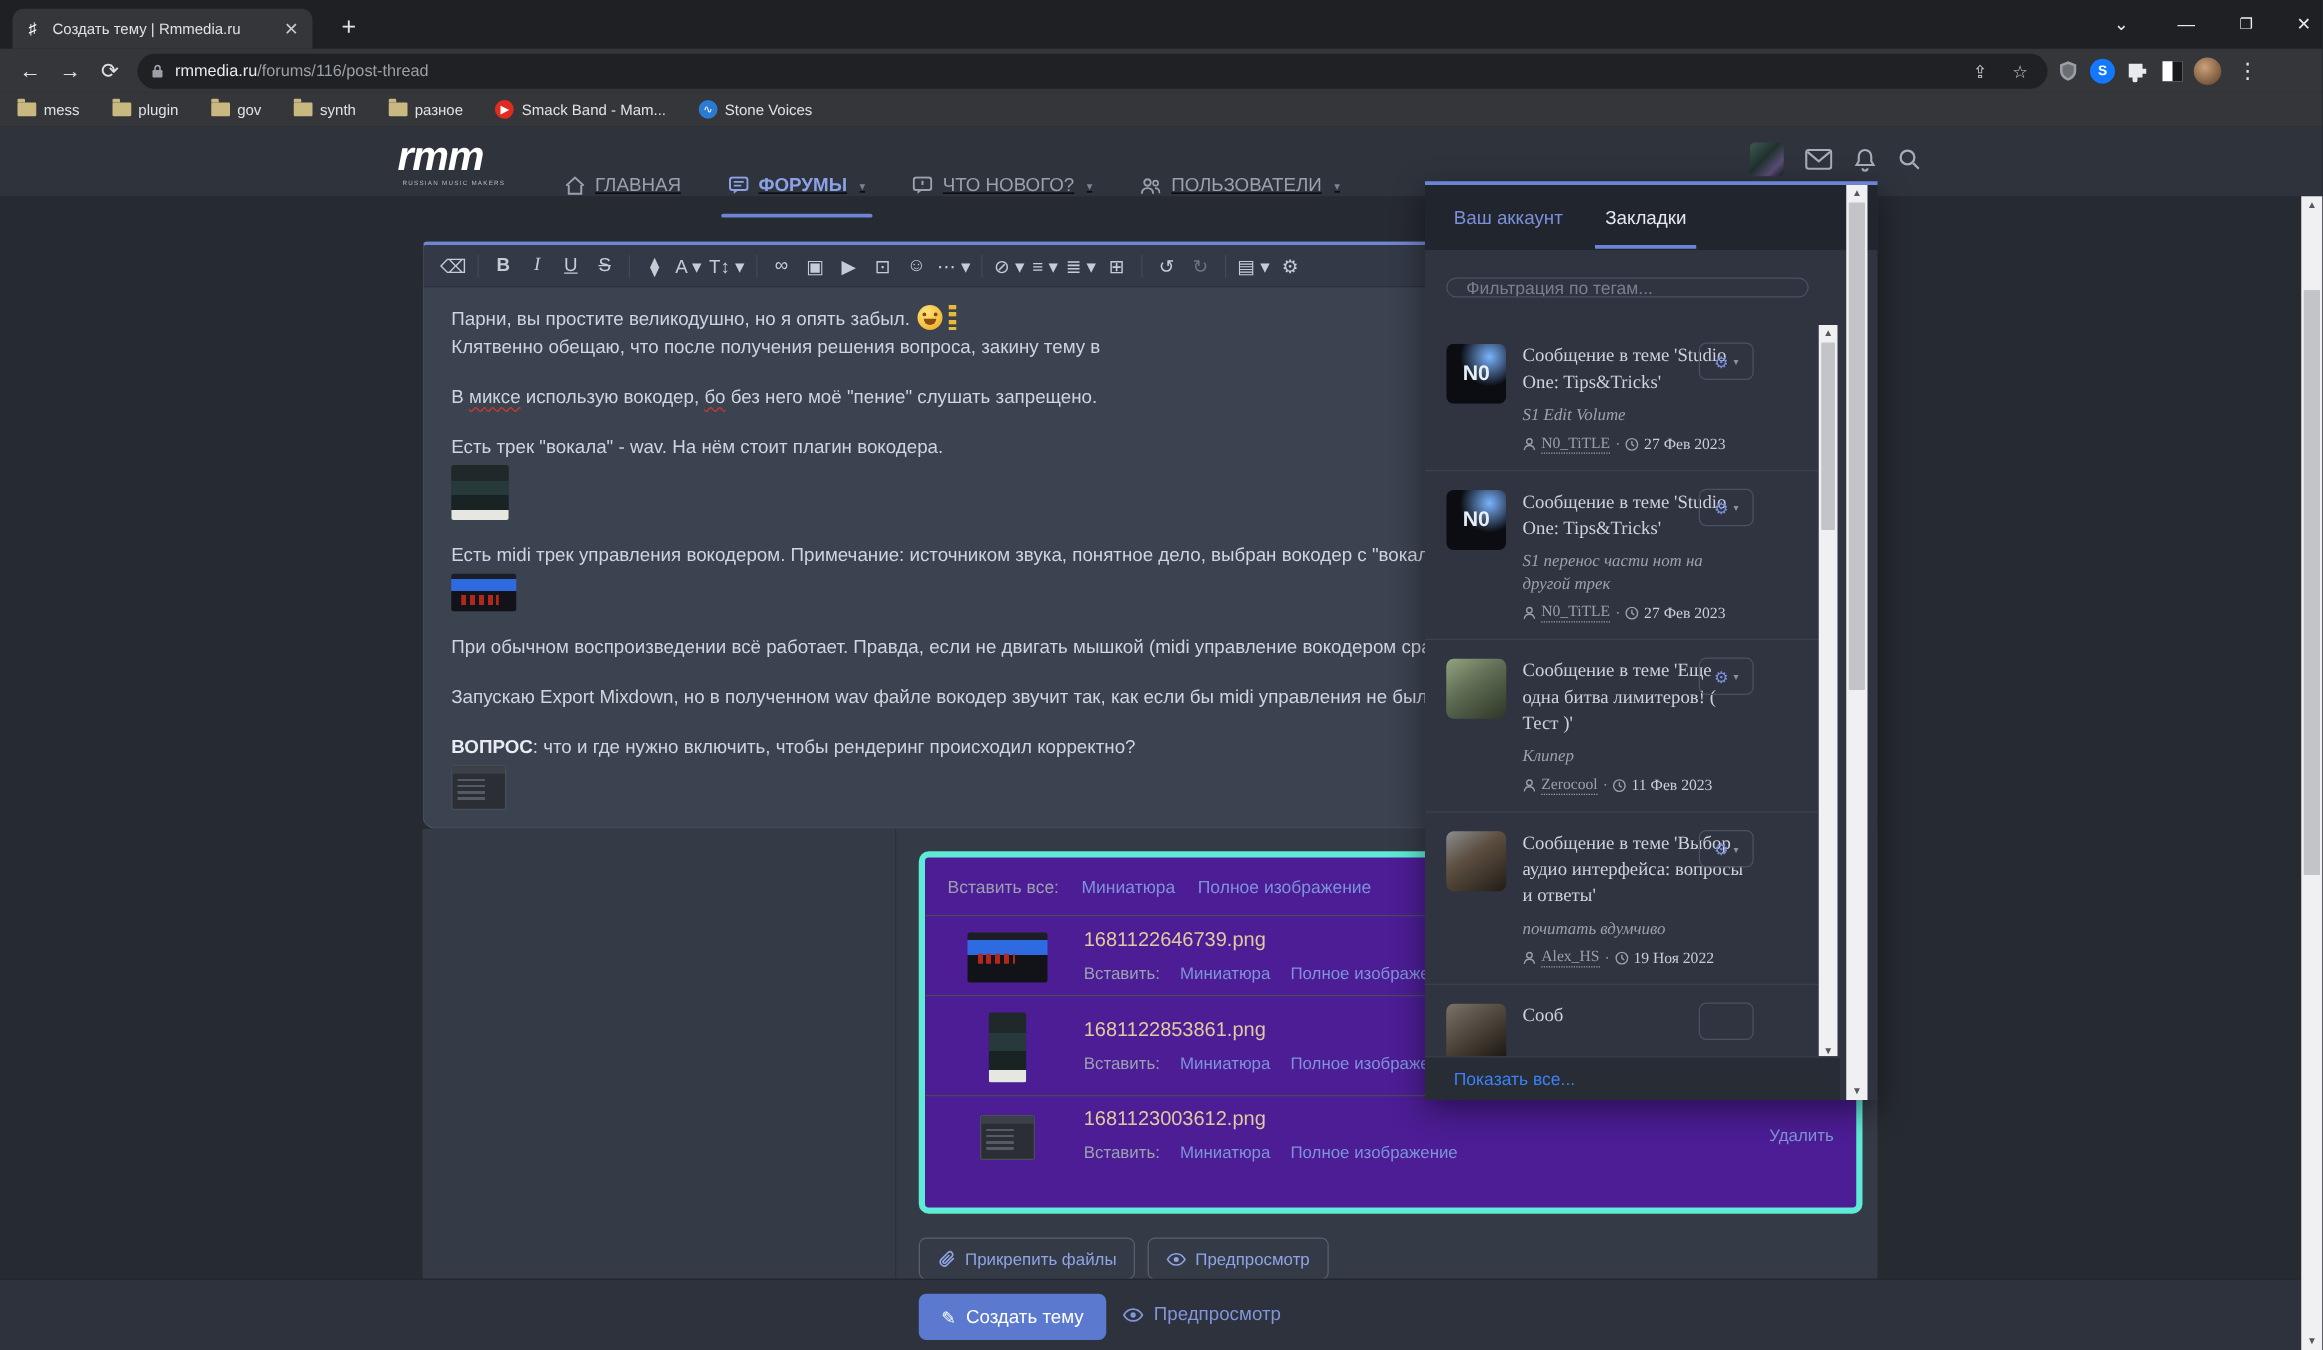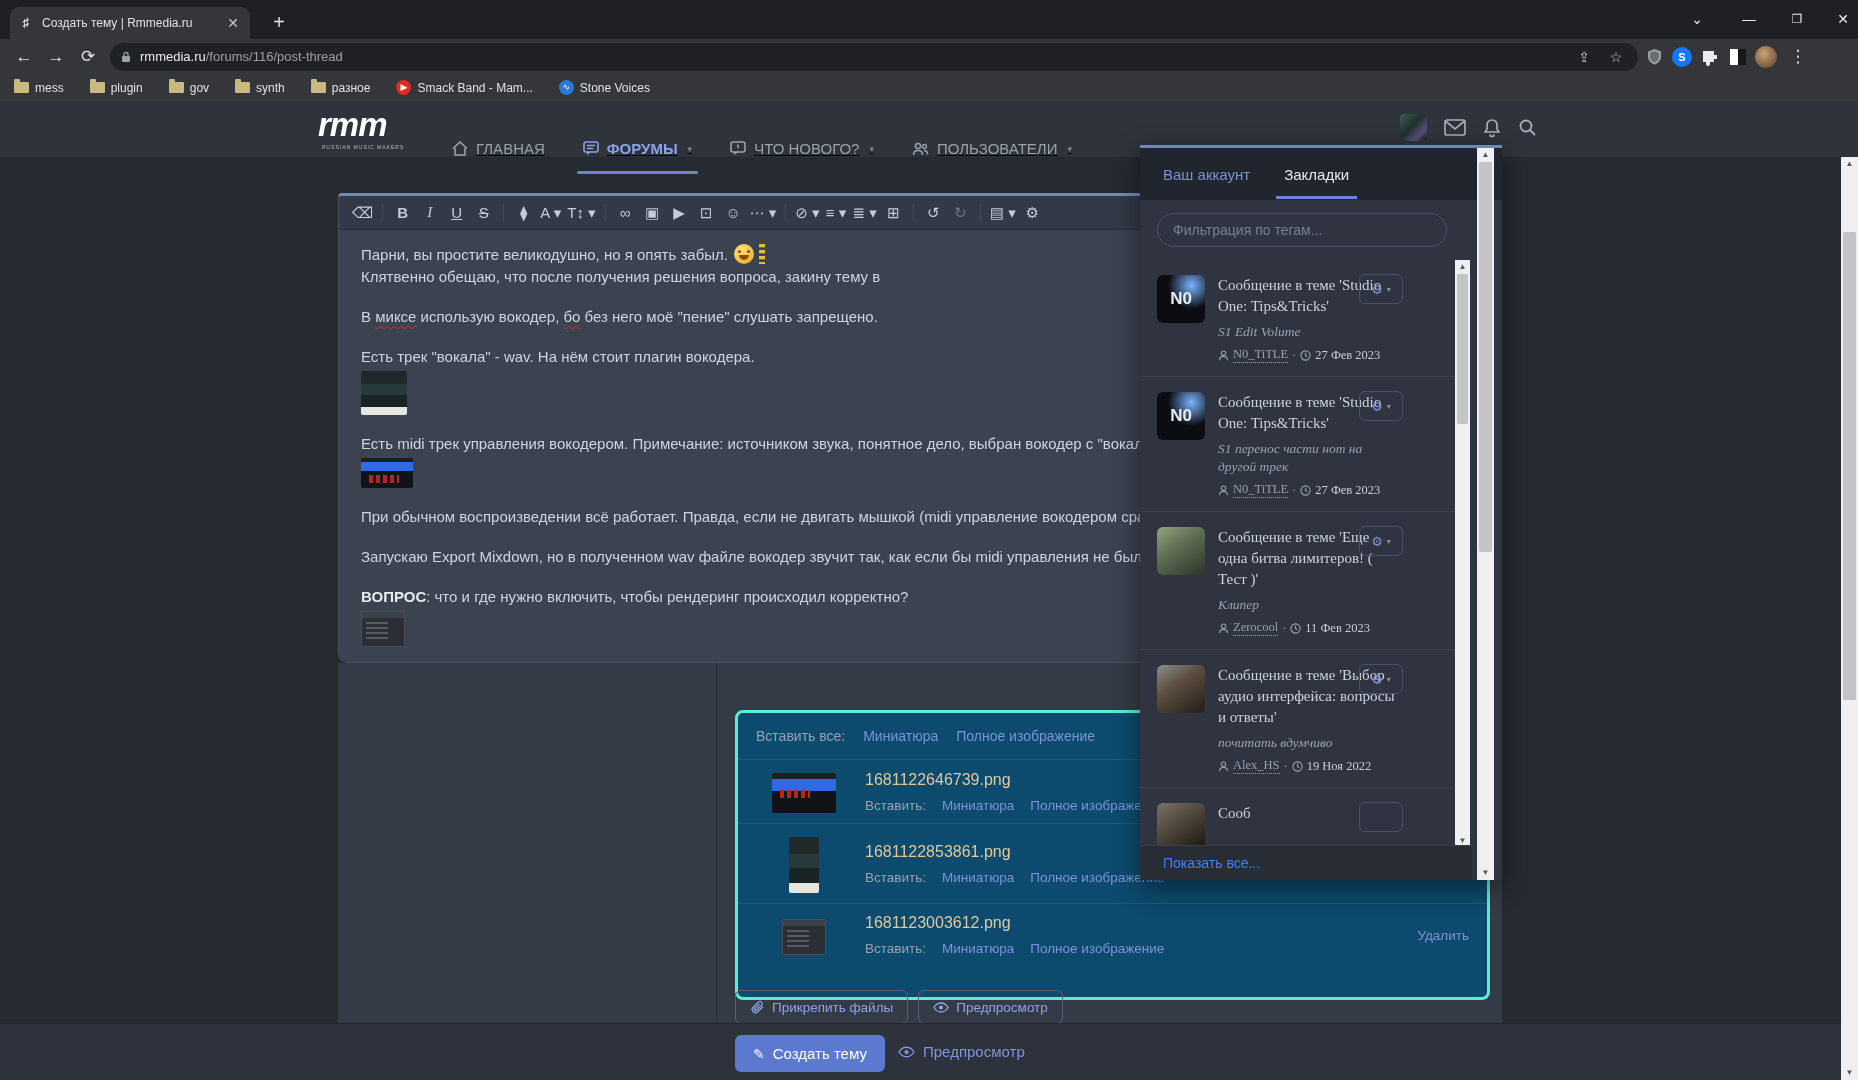--- a/index.html
+++ b/index.html
@@ -102,22 +102,22 @@
   .shot.midi:before { content:""; position:absolute; left:8px; top:17px; width:30px; height:8px;
      background:repeating-linear-gradient(90deg,#b3281e 0 4px, transparent 4px 7px); }
   .shot.dialog { width:44px; height:36px; background:#2b2e34; border:1px solid #4a4e55; position:relative; }
   .shot.dialog:before { content:""; position:absolute; left:0; top:0; right:0; height:6px; background:#3c4149; }
   .shot.dialog:after { content:""; position:absolute; left:4px; top:10px; width:22px; height:18px;
      background:repeating-linear-gradient(#555b64 0 2px, transparent 2px 5px); }
 
   
   .formrow { left:338px; top:663px; width:1164px; height:360px; background:#353b46; }
   .row-div { left:716px; top:663px; width:1px; height:360px; background:#2b303a; }
-  .attbox { left:735px; top:710px; width:755px; height:290px; background:#0c4a6e;
-            border:3px solid #5eead4; border-radius:8px; }
+  .attbox { left:735px; top:681px; width:755px; height:290px; background:#4c1d95;
+            border:5px solid #5eead4; border-radius:8px; }
   .att-head { height:47px; display:flex; align-items:center; gap:18px; padding:0 18px;
               border-bottom:1px solid #454c59; font-size:14px; }
   .muted { color:#9aa2b0; }
   .blink { color:#7e93da; }
   .att-row { display:flex; align-items:center; padding:10px 18px; border-bottom:1px solid #454c59; position:relative; }
   .att-row:last-child { border-bottom:none; }
   .att-thumb-wrap { width:95px; display:flex; justify-content:center; }
   .att-main { margin-left:14px; }
   .fname { color:#dfc9a0; font-size:16px; margin-bottom:9px; }
   .att-links { font-size:13.5px; display:flex; gap:16px; }
@@ -140,21 +140,21 @@
   .panel { left:1140px; top:145px; width:362px; height:735px; background:#2f3440;
            border-top:3px solid #6d84d6; box-shadow:0 8px 24px rgba(0,0,0,.45); }
   .panel-tabs { height:52px; background:#21252d; display:flex; align-items:center; gap:34px;
                 padding:0 23px; position:relative; }
   .ptab { font-size:15px; }
   .ptab.link { color:#7b90da; }
   .ptab.active { color:#e5e8ee; position:relative; }
   .ptab.active:after { content:""; position:absolute; left:-8px; right:-8px; bottom:-16px;
                        height:3px; background:#6d84d6; }
   .pfilter { height:60px; display:flex; align-items:center; padding:0 17px; }
-  .pfilter input { width:290px; height:34px; border-radius:17px; border:1px solid #4a5261;
+  .pfilter input { width:290px; height:16px; border-radius:17px; border:1px solid #4a5261;
      background:transparent; color:#c8cdd6; font-size:14px; padding:0 15px; outline:none;
      font-family:"Liberation Sans",sans-serif; }
   .pfilter input::placeholder { color:#788090; }
   .plist { height:588px; overflow:hidden; width:315px; }
   .pitem { display:flex; padding:15px 12px 13px 17px; border-bottom:1px solid #3a404c; position:relative; }
   .pavatar { width:48px; height:48px; border-radius:6px; flex:none; }
   .pavatar.n0 { background:radial-gradient(circle at 72% 22%, #7ab3ff 0%, rgba(15,25,45,0) 46%), #0b0d12;
      color:#e8ecf3; font-weight:bold; font-size:17px; display:flex; align-items:center; justify-content:center; }
   .pavatar.photo1 { background:linear-gradient(145deg,#93a37f 0%, #5c6b52 45%, #2e3528 100%); }
   .pavatar.photo2 { background:linear-gradient(145deg,#8b8d8f 0%, #5d4f41 40%, #221d17 100%); }

